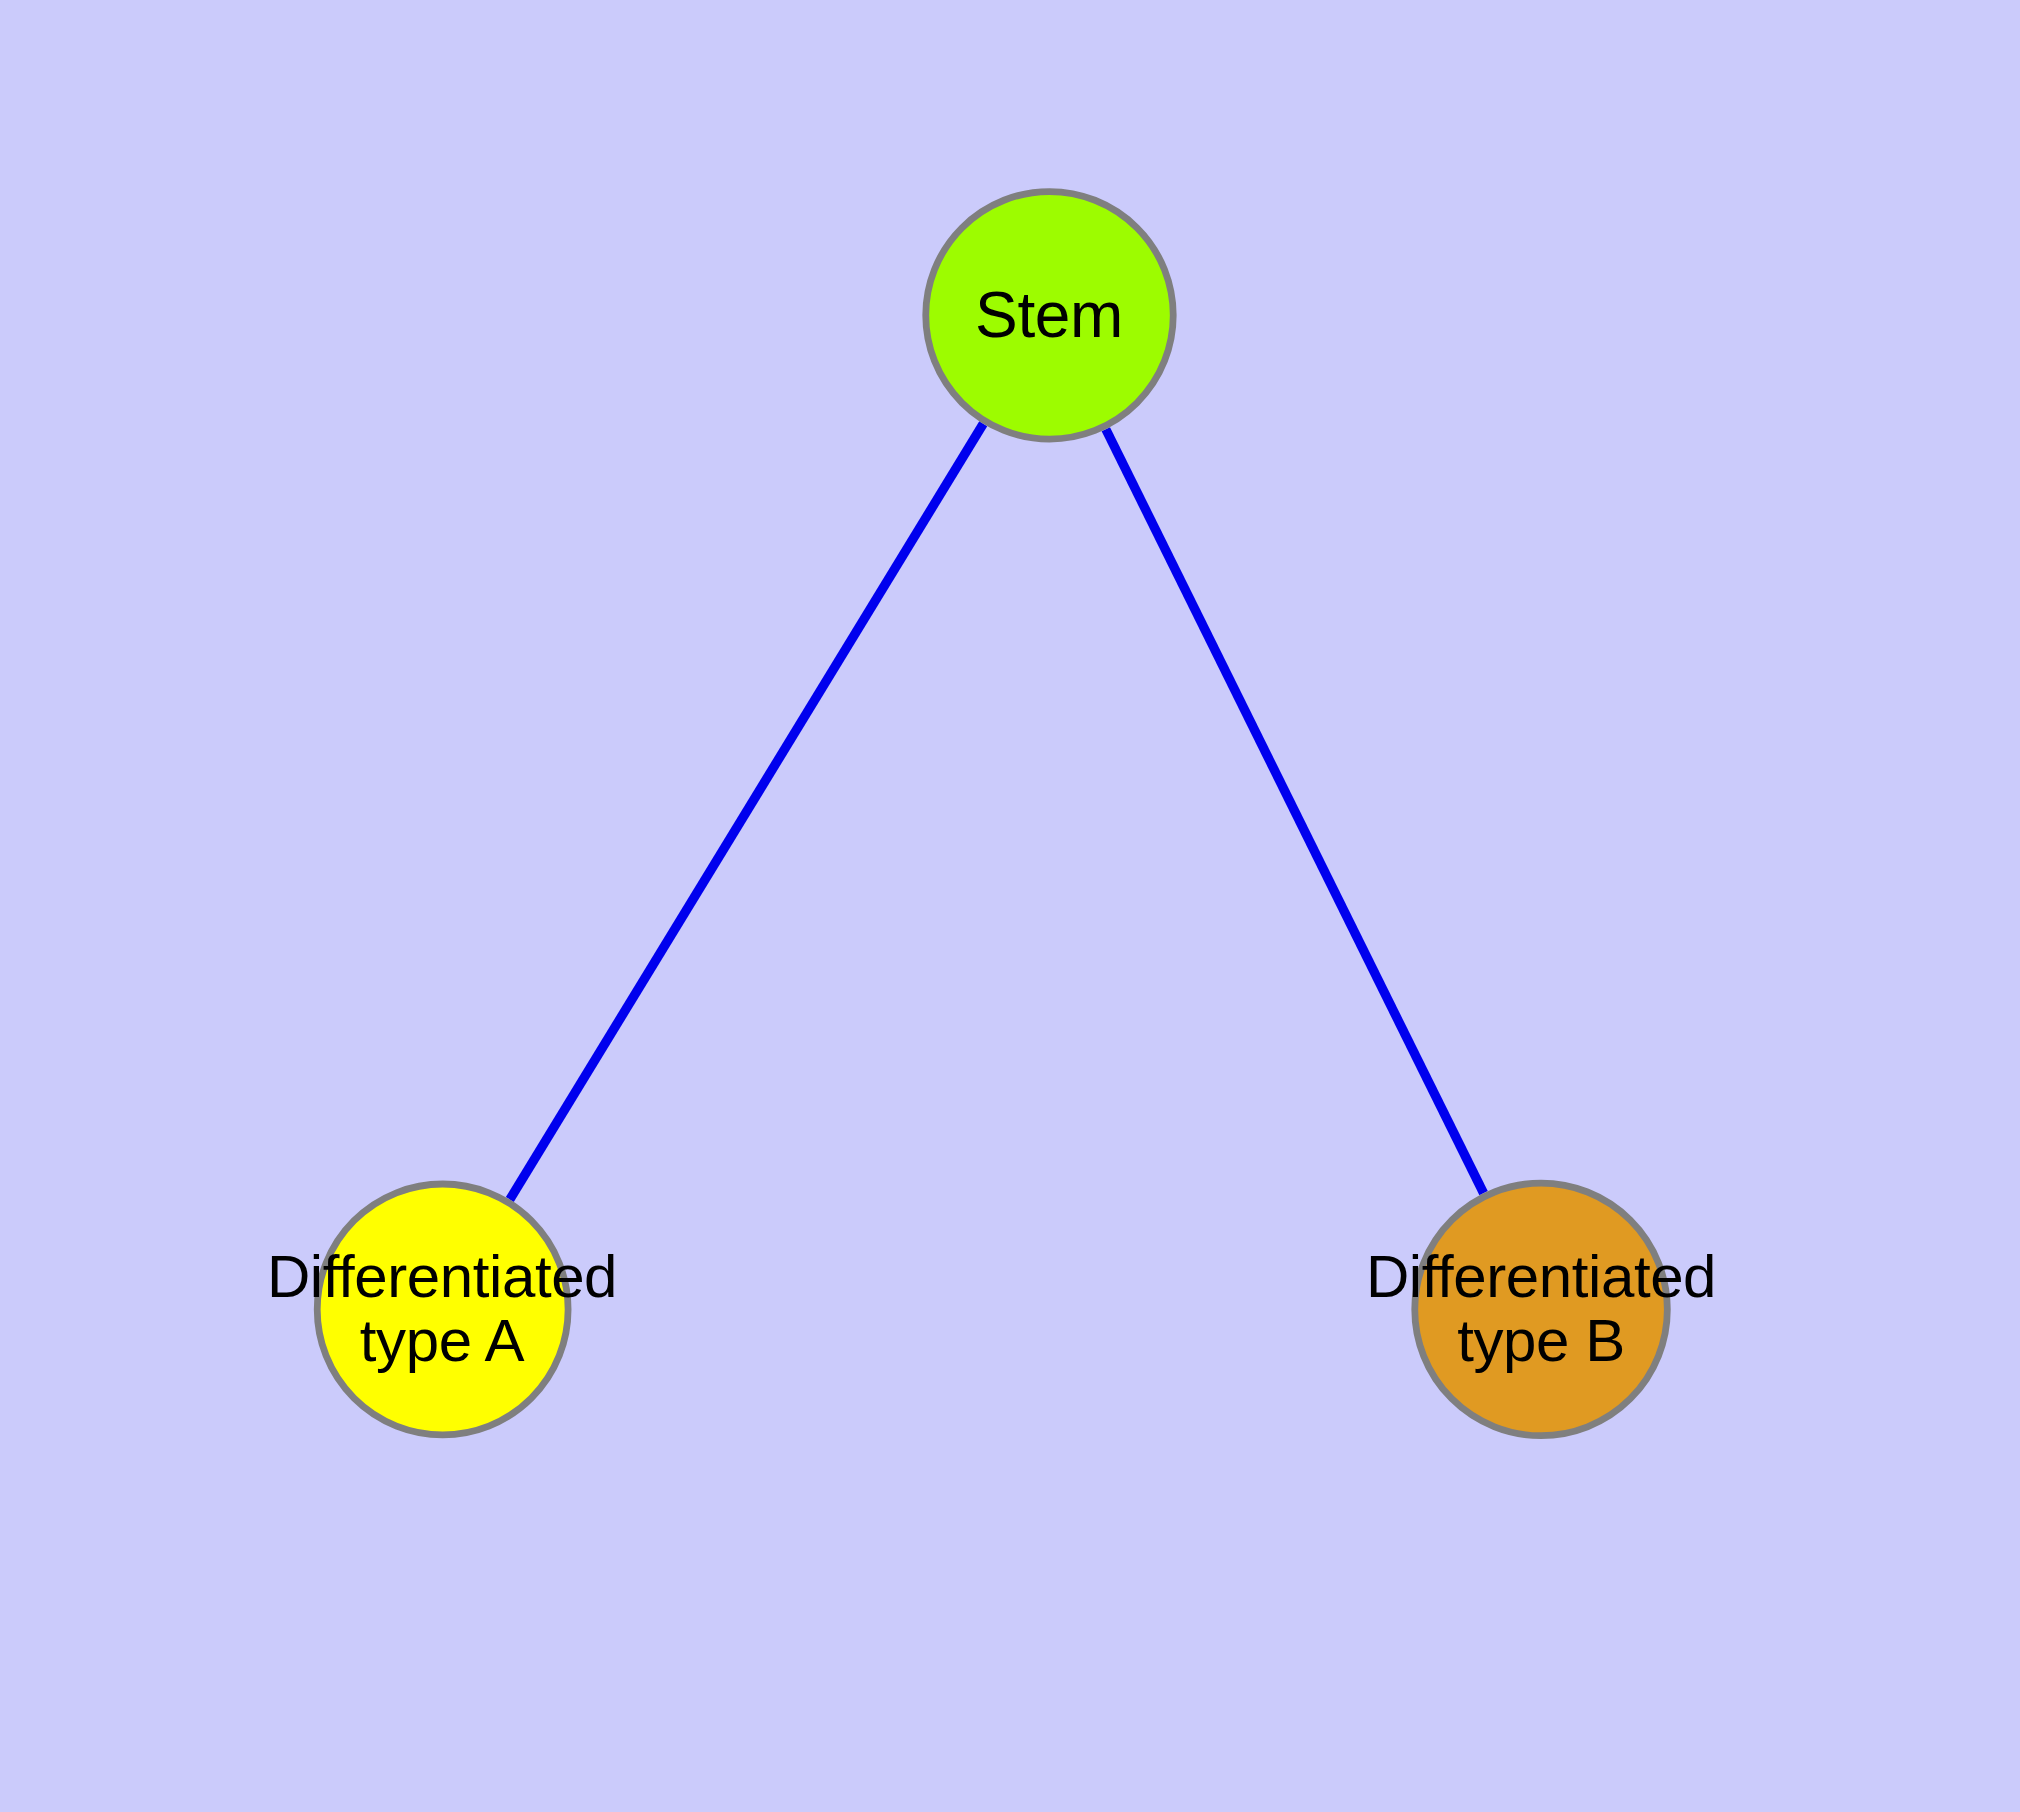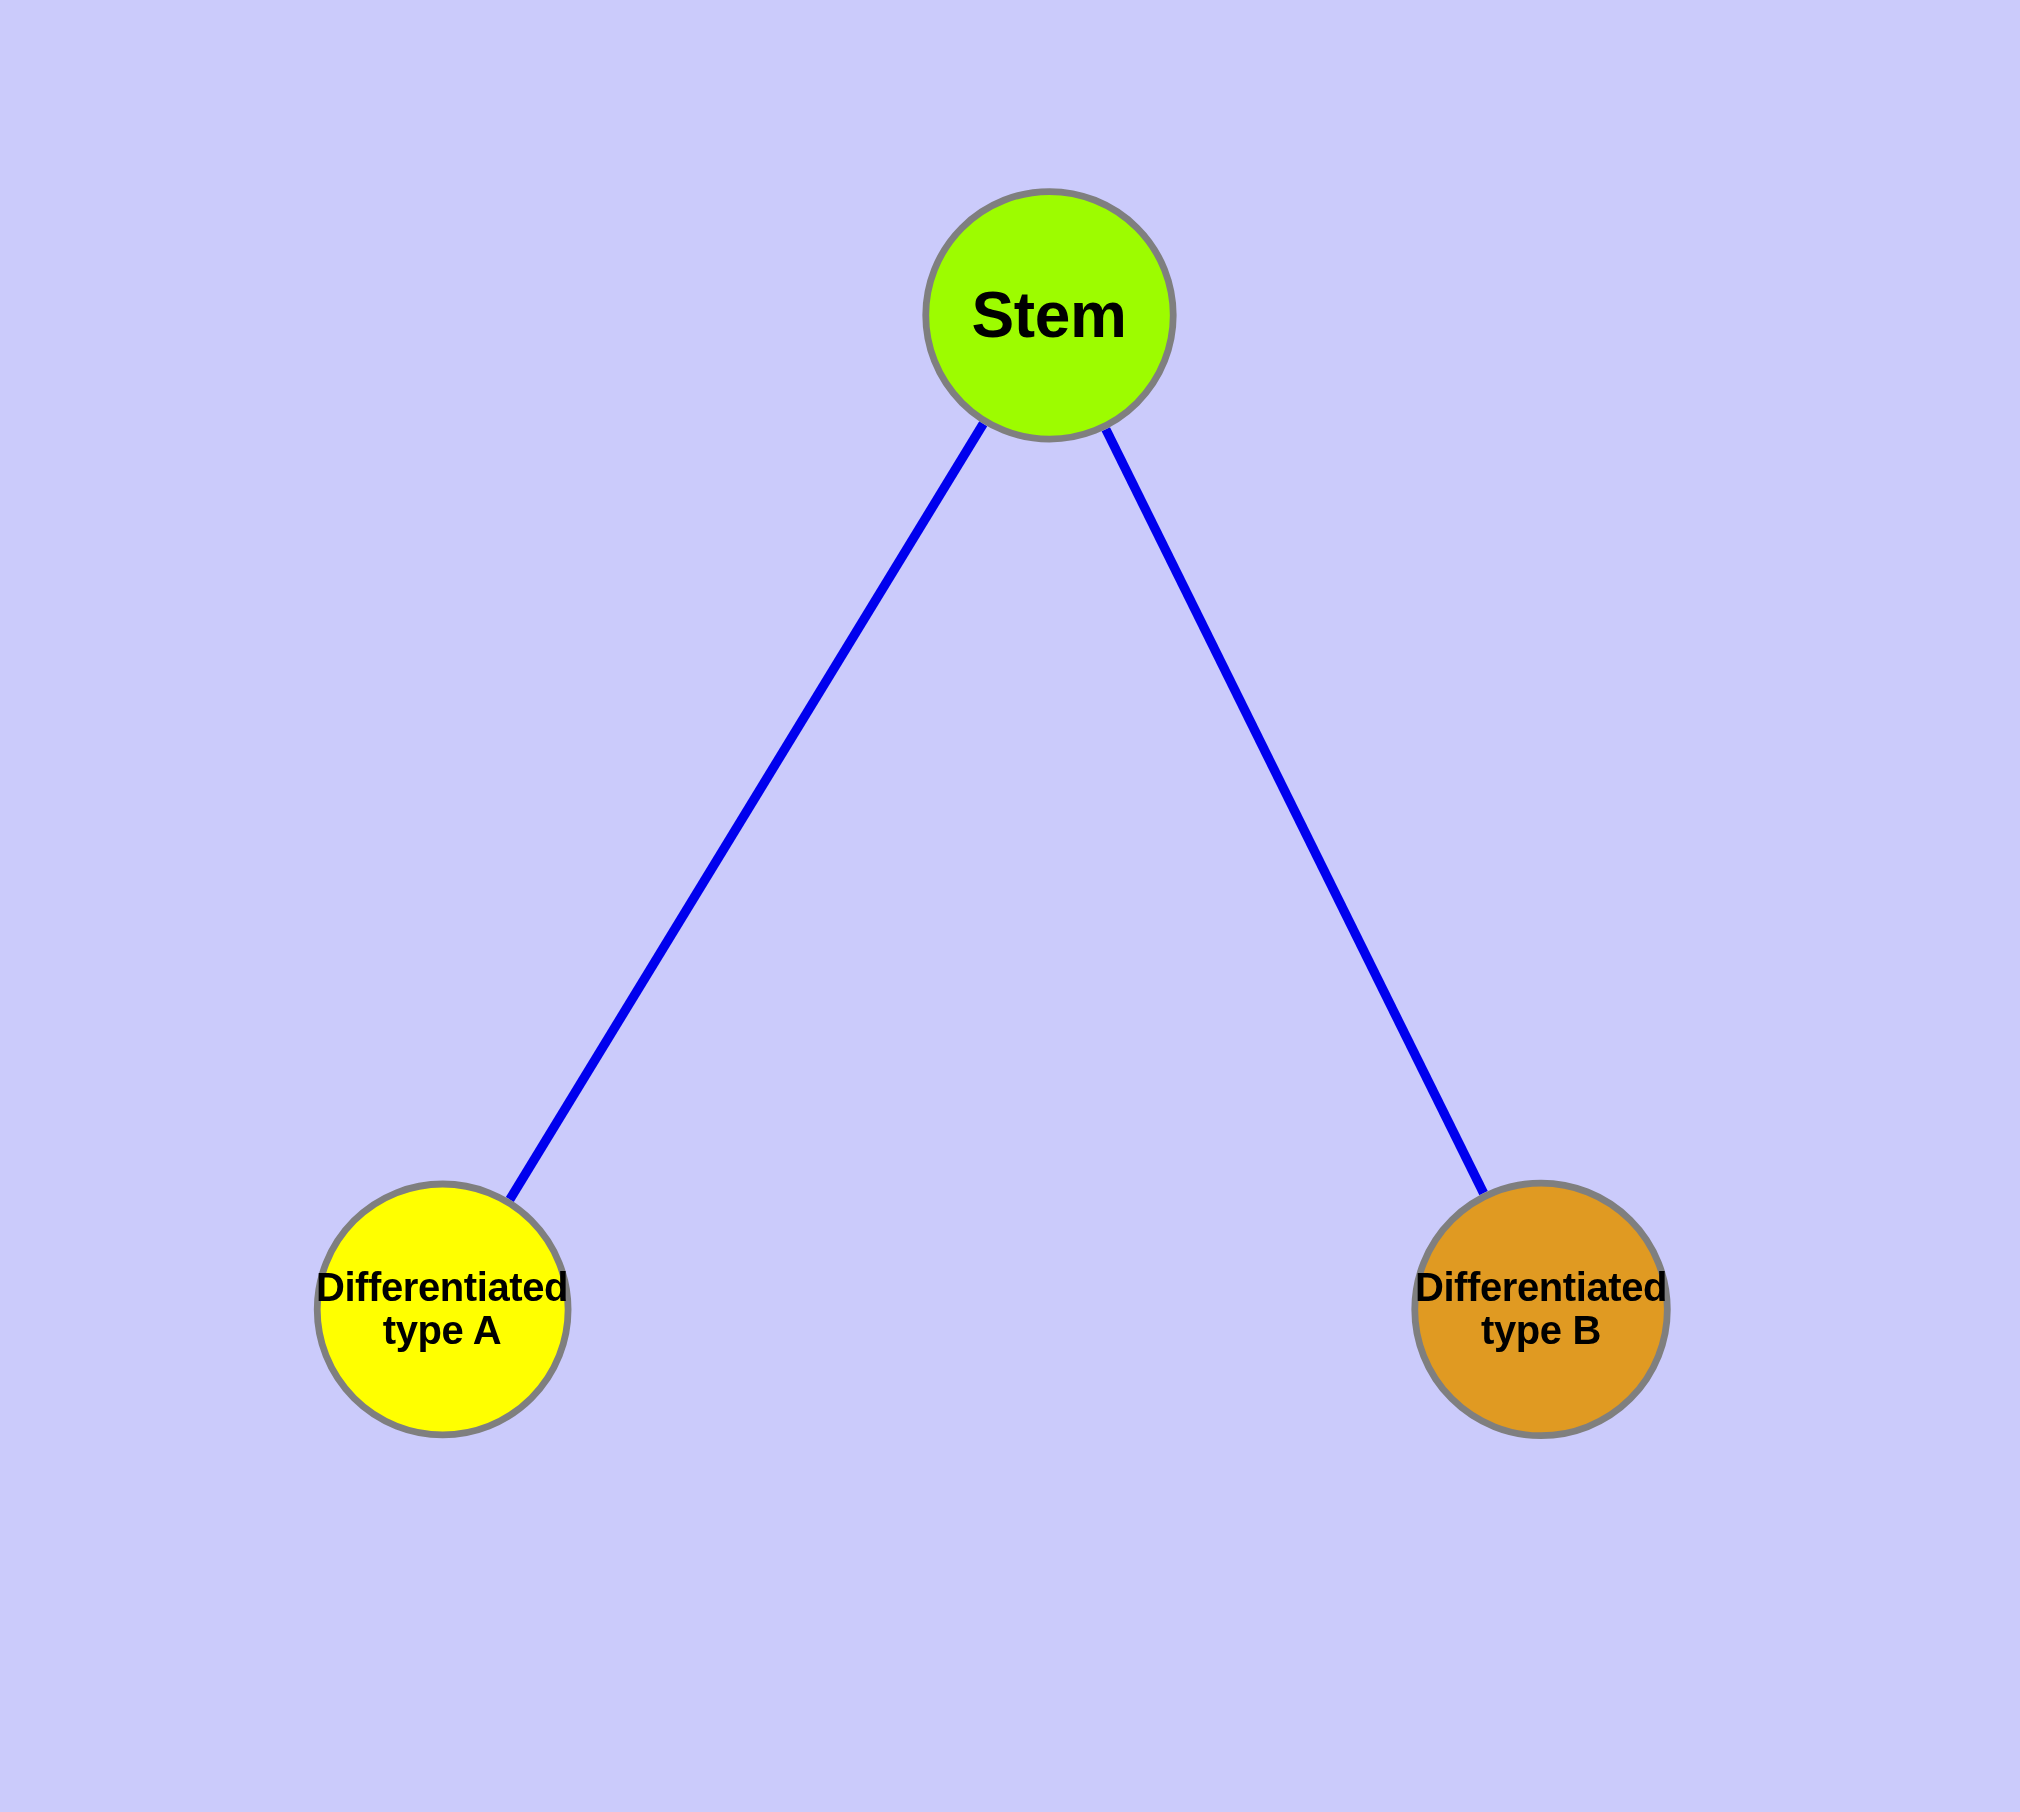--- a/index.html
+++ b/index.html
@@ -22,30 +22,30 @@
   }
   #graph-svg {
     position: absolute;
     left: 0; top: 0;
     width: 2021px;
     height: 1812px;
   }
   .node-label {
     position: absolute;
     text-align: center;
-    font-weight: bold;
+    font-weight: normal;
     color: #000000;
     line-height: 1.07;
     white-space: pre;
     letter-spacing: -0.4px;
     pointer-events: none;
     transform: translate(-50%, -50%);
   }
   .node-label.small { font-size: 64px; }
-  .node-label.wide  { font-size: 40px; }
+  .node-label.wide  { font-size: 60px; }
 </style>
 </head>
 <body>
 
 <div id="canvas" style="width: 2021px; height: 1812px;">
 
   <div id="bg-rect" style="background: rgb(203, 203, 251);"></div>
 
   <svg id="graph-svg" viewBox="0 0 2384 2138" xmlns="http://www.w3.org/2000/svg">
     <g id="edges-group">

